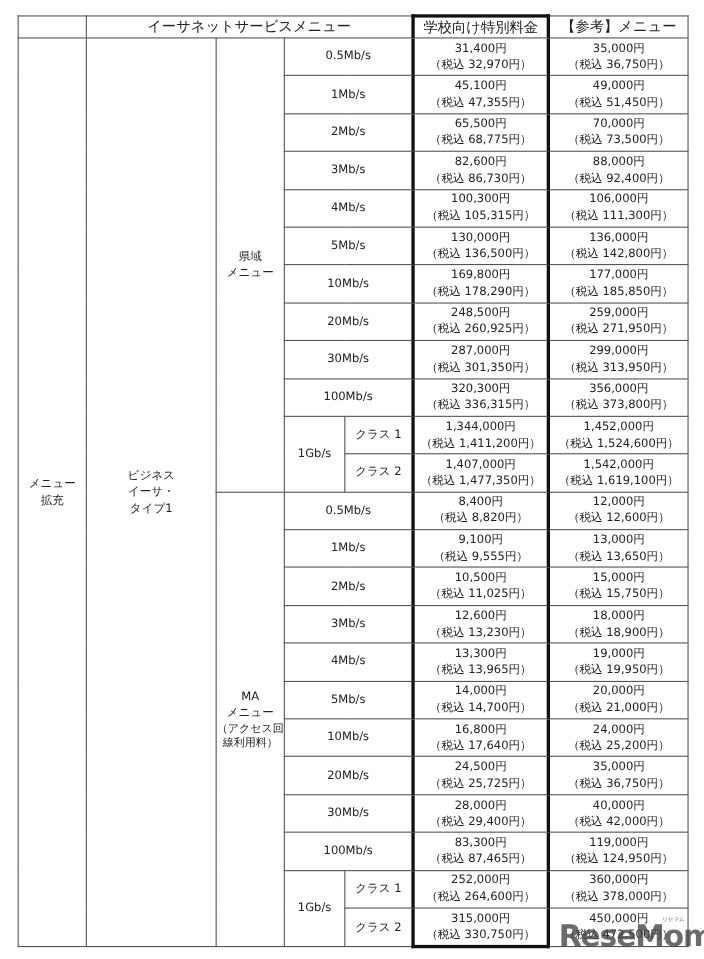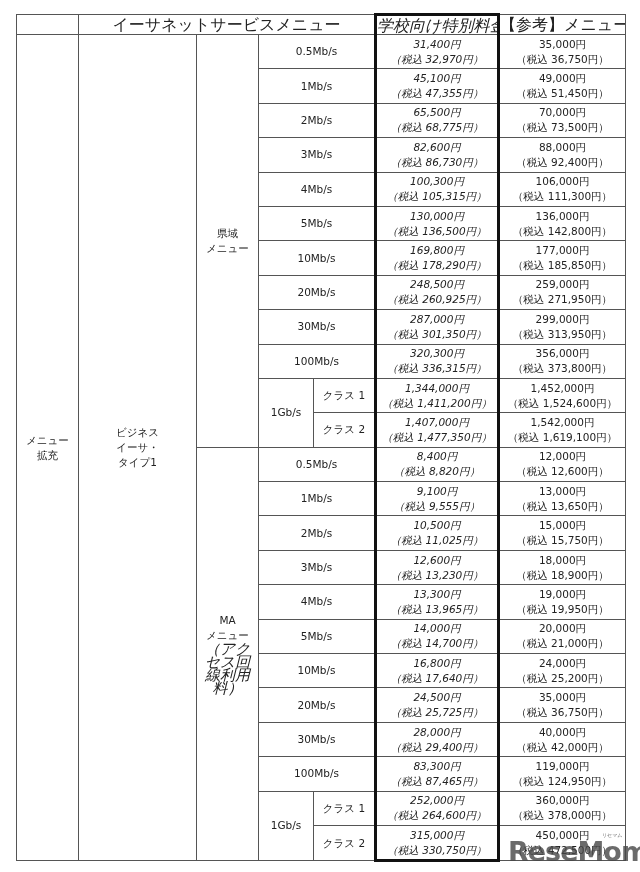--- a/index.html
+++ b/index.html
@@ -7,27 +7,27 @@
          font-family: "DejaVu Sans", "Liberation Sans", sans-serif; color: #222; }
   table.price {
     position: absolute; left: 16px; top: 13px;
     width: 609px; border-collapse: collapse; table-layout: fixed;
     font-size: 10.5px; line-height: 15px;
   }
   table.price td, table.price th {
     border: 1px solid #555; text-align: center; vertical-align: middle;
     padding: 0; font-weight: normal; overflow: hidden; white-space: nowrap;
   }
-  table.price th { height: 18px; font-size: 16px; }
+  table.price th { height: 18px; font-size: 13px; }
   table.price td { height: 33.4px; }
-  .special { border-left: 3px solid #111 !important; border-right: 3px solid #111 !important; font-style: italic; }
+  .special { border-left: 3px solid #111 !important; border-right: 3px solid #111 !important; }
   th.special { border-top: 3px solid #111 !important; }
   tr.last td.special { border-bottom: 3px solid #111 !important; }
   .wrap { white-space: normal !important; line-height: 15px; }
-  .small { font-size: 15px; line-height: 13px; font-style: italic; }
+  .small { font-size: 10px; line-height: 13px; }
   .price-main, .price-tax { display: block; }
   .watermark {
     position: absolute; left: 508px; top: 836px;
     font-family: "DejaVu Sans", sans-serif; font-weight: bold;
     font-size: 27px; color: rgba(70,70,70,0.8); letter-spacing: -1px;
   }
   .watermark-kana {
     position: absolute; left: 602px; top: 832px;
     font-size: 5px; color: rgba(90,90,90,0.9);
   }

